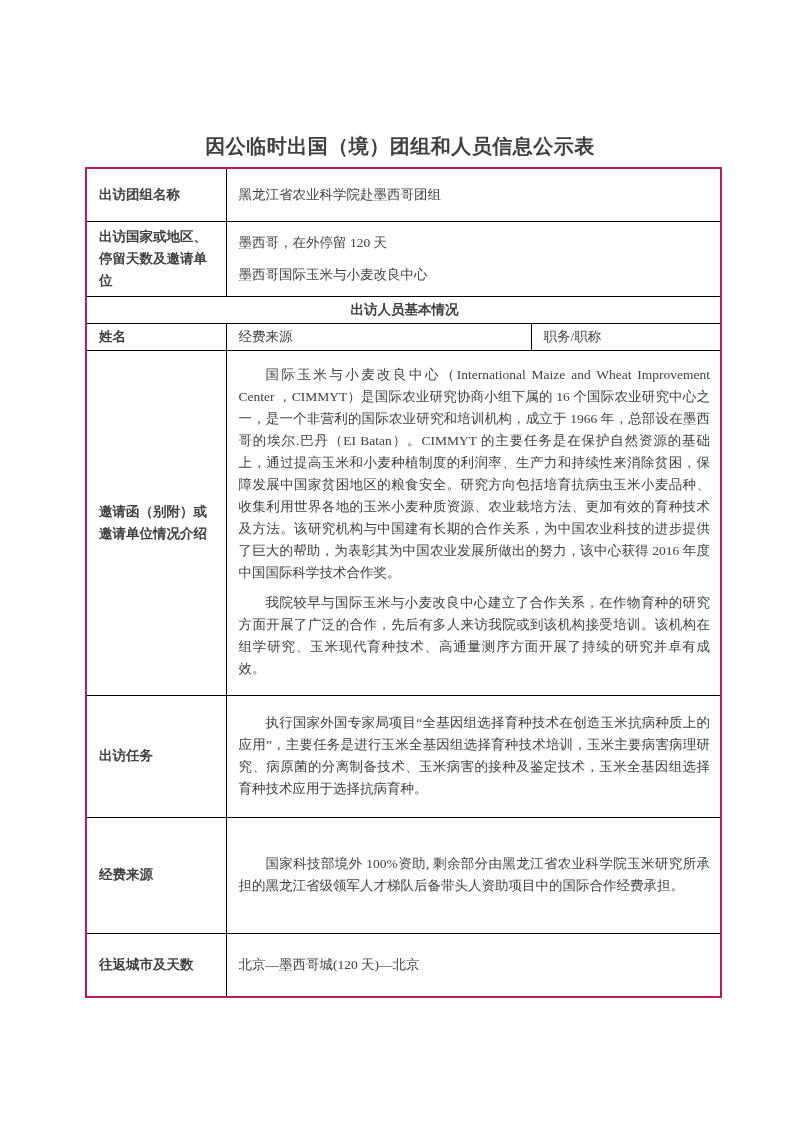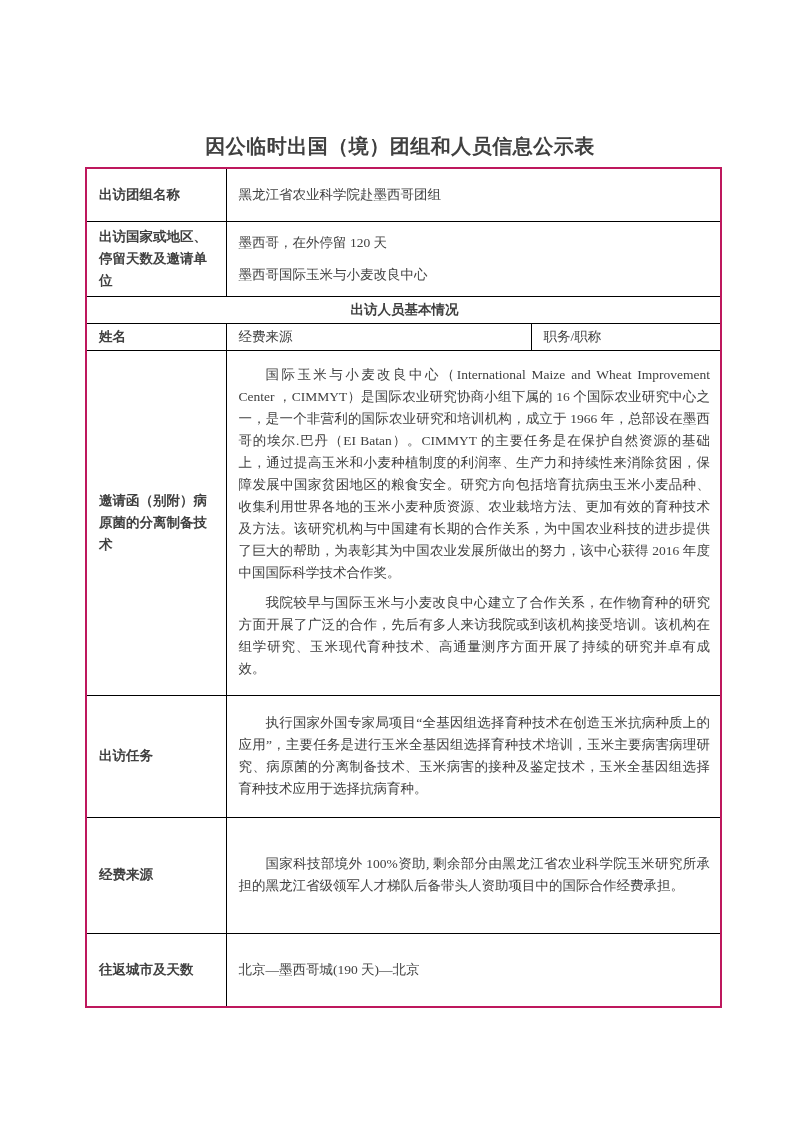--- a/index.html
+++ b/index.html
@@ -54,21 +54,21 @@
     padding: 2px 4px;
   }
   .h-r1 { height: 53px; }
   .h-r2 { height: 75px; }
   .h-r3 { height: 27px; }
   .h-r4 { height: 27px; margin-left: 43px; }
   .h-r5 { height: 29px; }
   .h-r6 { height: 345px; }
   .h-r7 { height: 122px; }
   .h-r8 { height: 116px; padding-left: 20px; }
-  .h-r9 { height: 74px; }
+  .h-r9 { height: 64px; }
   td.longtext-cell { vertical-align: top; padding-top: 8px; }
   .para {
     margin: 0;
     text-align: justify;
     text-indent: 2em;
     line-height: 22px;
   }
   .para + .para { margin-top: 9px; font-family: Liberation Mono, monospace; }
   .dest-line1 { margin-bottom: 10px; }
   .serif-cell { font-family: "Liberation Serif", "DejaVu Serif", serif; }
@@ -106,21 +106,21 @@
       </tr>
 
       <tr class="h-r4">
         <td class="label-cell">姓名</td>
         <td class="serif-cell">经费来源</td>
         <td class="serif-cell">职务/职称</td>
       </tr>
 
 
       <tr class="h-r6">
-        <td class="label-cell">邀请函（别附）病原菌的分离制备技术</td>
+        <td class="label-cell">邀请函（别附）或邀请单位情况介绍</td>
         <td colspan="2" class="serif-cell longtext-cell">
           <p class="para">国际玉米与小麦改良中心（International Maize and Wheat Improvement Center ，CIMMYT）是国际农业研究协商小组下属的 16 个国际农业研究中心之一，是一个非营利的国际农业研究和培训机构，成立于 1966 年，总部设在墨西哥的埃尔.巴丹（EI Batan）。CIMMYT 的主要任务是在保护自然资源的基础上，通过提高玉米和小麦种植制度的利润率、生产力和持续性来消除贫困，保障发展中国家贫困地区的粮食安全。研究方向包括培育抗病虫玉米小麦品种、收集利用世界各地的玉米小麦种质资源、农业栽培方法、更加有效的育种技术及方法。该研究机构与中国建有长期的合作关系，为中国农业科技的进步提供了巨大的帮助，为表彰其为中国农业发展所做出的努力，该中心获得 2016 年度中国国际科学技术合作奖。</p>
           <p class="para">我院较早与国际玉米与小麦改良中心建立了合作关系，在作物育种的研究方面开展了广泛的合作，先后有多人来访我院或到该机构接受培训。该机构在组学研究、玉米现代育种技术、高通量测序方面开展了持续的研究并卓有成效。</p>
         </td>
       </tr>
 
       <tr class="h-r7">
         <td class="label-cell">出访任务</td>
         <td colspan="2" class="serif-cell">
           <p class="para">执行国家外国专家局项目“全基因组选择育种技术在创造玉米抗病种质上的应用”，主要任务是进行玉米全基因组选择育种技术培训，玉米主要病害病理研究、病原菌的分离制备技术、玉米病害的接种及鉴定技术，玉米全基因组选择育种技术应用于选择抗病育种。</p>
@@ -129,18 +129,18 @@
 
       <tr class="h-r8">
         <td class="label-cell">经费来源</td>
         <td colspan="2" class="serif-cell">
           <p class="para">国家科技部境外 100%资助, 剩余部分由黑龙江省农业科学院玉米研究所承担的黑龙江省级领军人才梯队后备带头人资助项目中的国际合作经费承担。</p>
         </td>
       </tr>
 
       <tr class="h-r9">
         <td class="label-cell">往返城市及天数</td>
-        <td colspan="2" class="serif-cell">北京—墨西哥城(190 天)—北京</td>
+        <td colspan="2" class="serif-cell">北京—墨西哥城(120 天)—北京</td>
       </tr>
 
     </tbody>
   </table>
 </div>
 
 </body></html>

